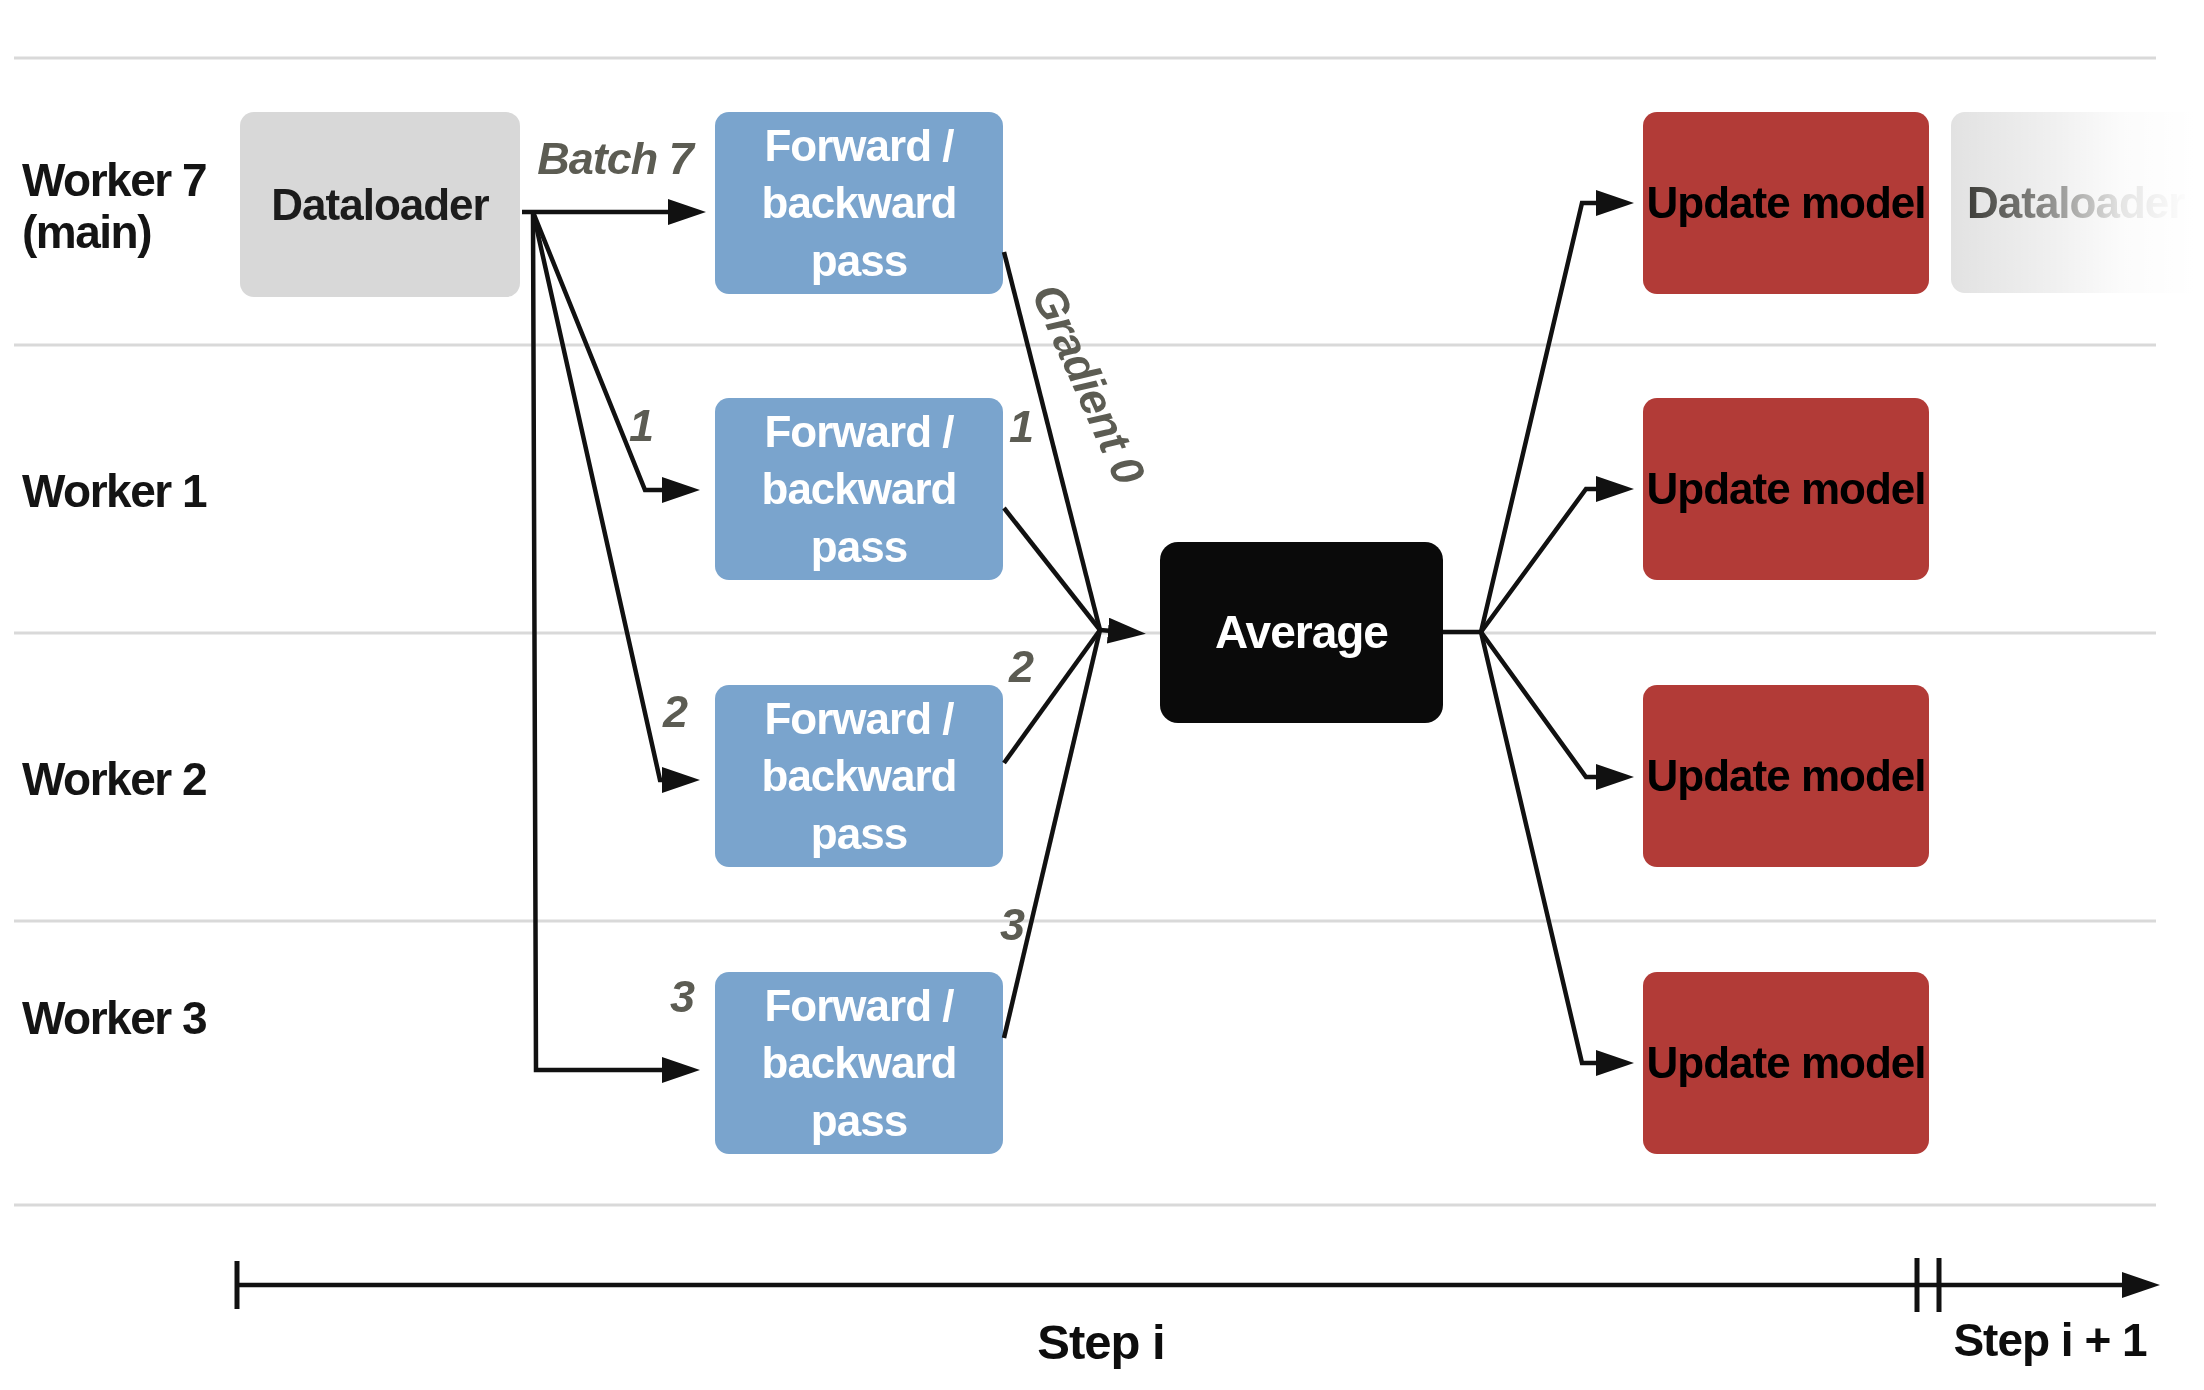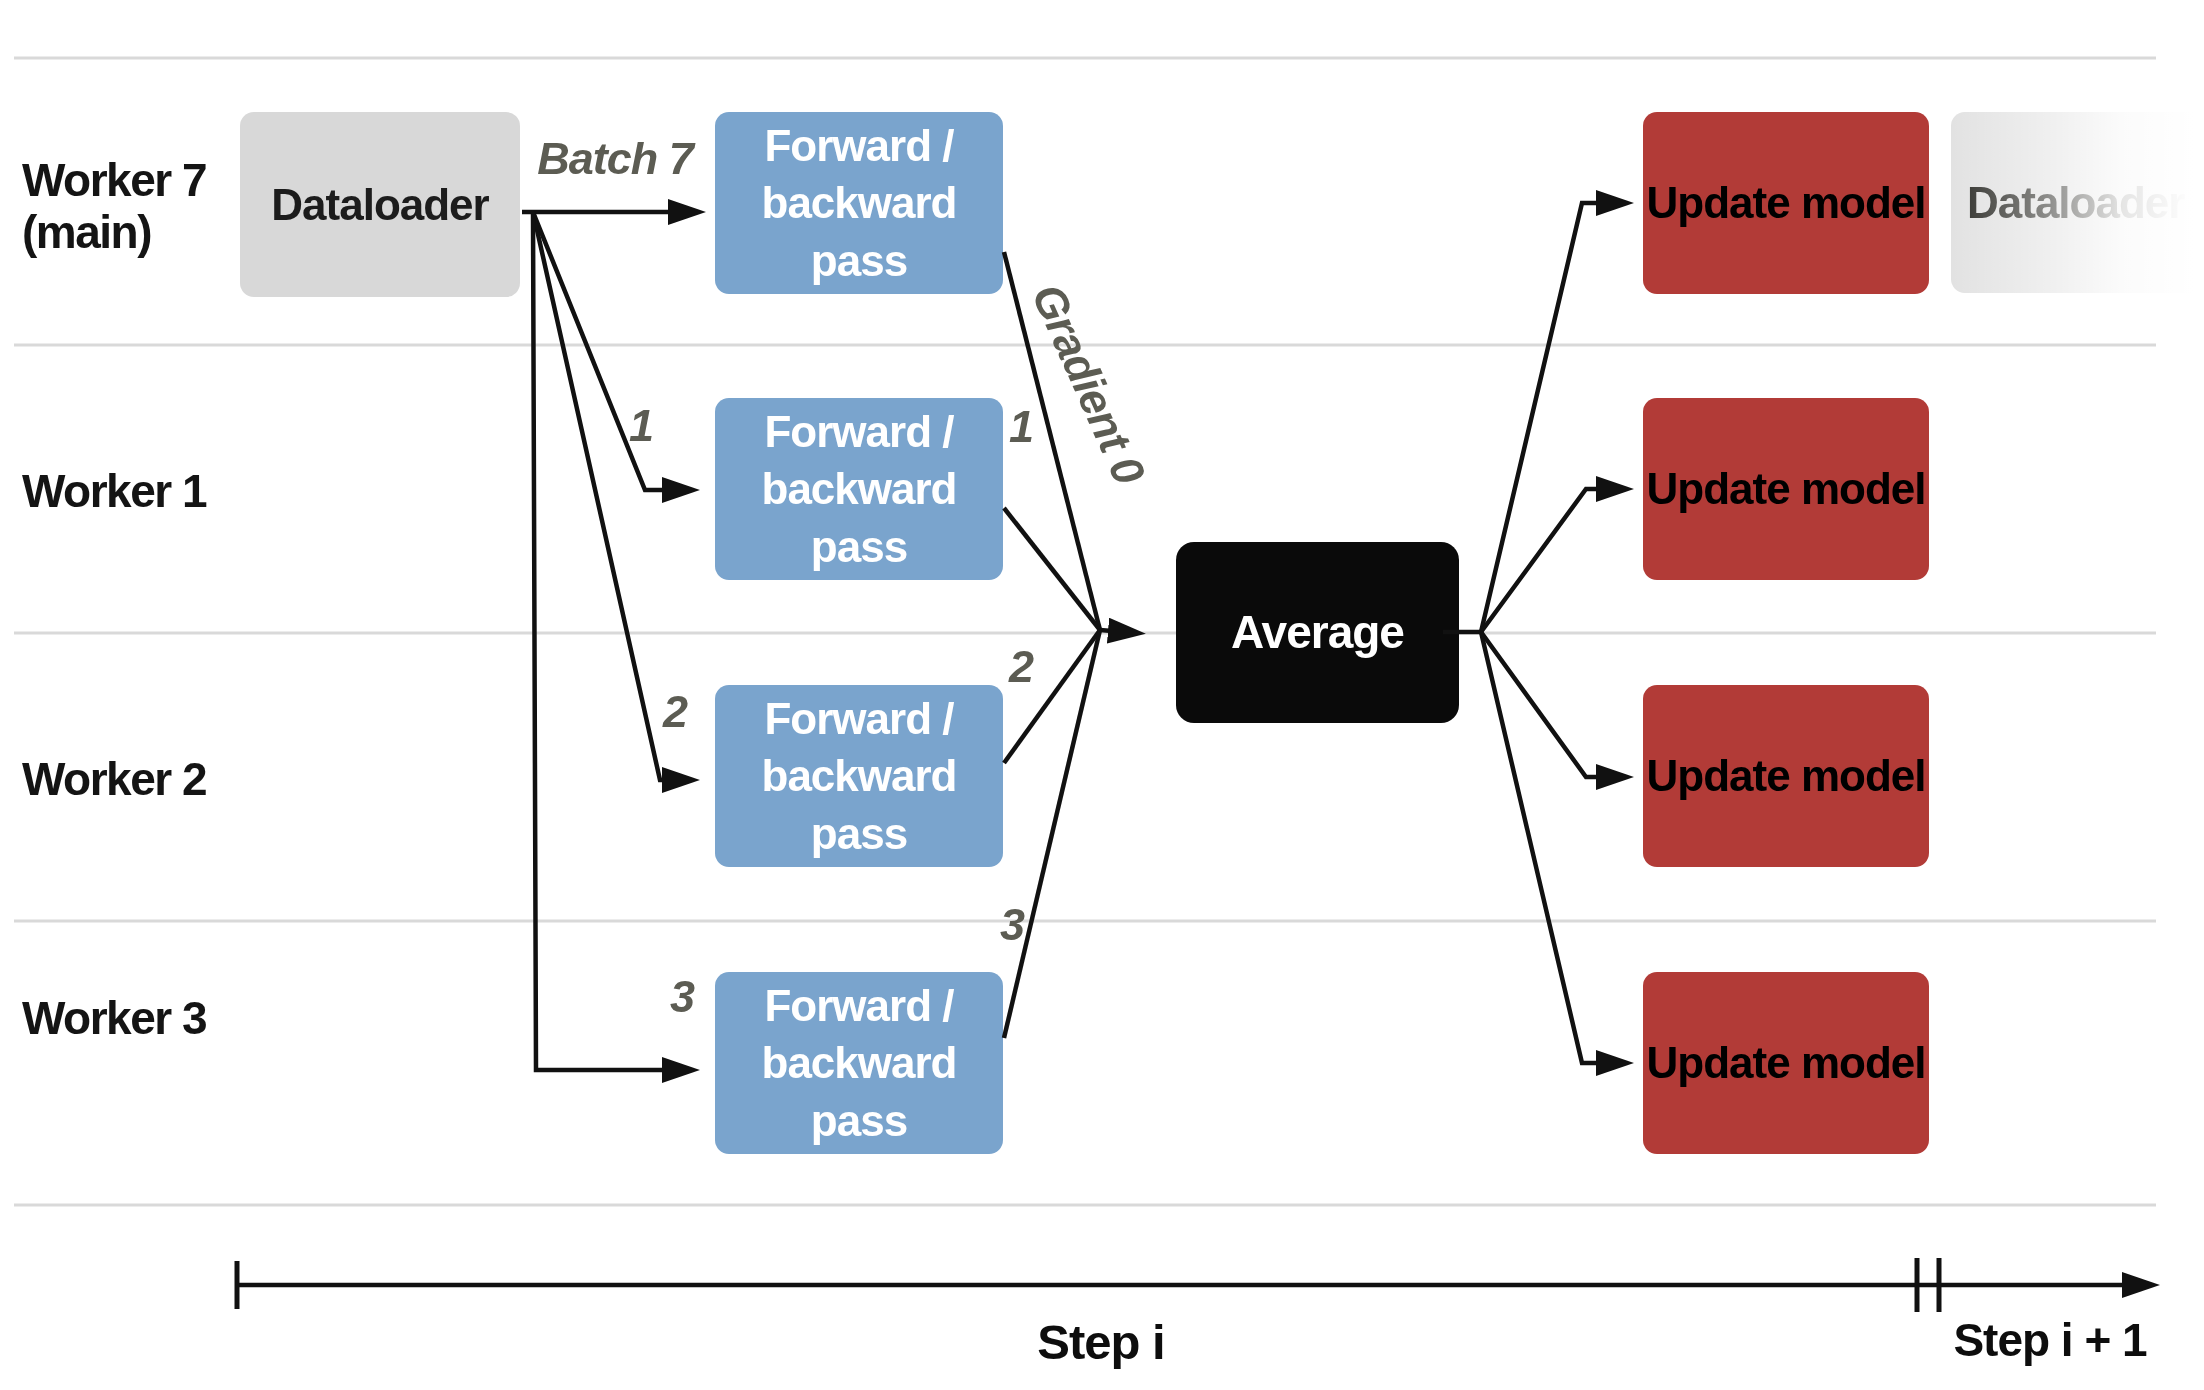--- a/index.html
+++ b/index.html
@@ -14,21 +14,21 @@
     letter-spacing:-1.5px;line-height:1.12;white-space:nowrap;
   }
   
   .node{
     position:absolute;display:flex;align-items:center;justify-content:center;
     border-radius:14px;text-align:center;font-weight:700;font-size:44px;
     letter-spacing:-1px;line-height:1.3;
   }
   .node.blue{background:#7AA4CD;color:#ffffff;justify-content:flex-end;}
   .node.red{background:#B23B37;color:#000000;}
-  .node.black{background:#0A0A0A;color:#ffffff;border-radius:18px;font-size:46px;margin-left:16px;}
+  .node.black{background:#0A0A0A;color:#ffffff;border-radius:18px;font-size:46px;}
   .node.gray{background:#D8D8D8;color:#1c1c1c;}
   .node.fade{background:#E2E2E2;color:#2e2e2a;justify-content:flex-start;
     padding-left:16px;box-sizing:border-box;overflow:hidden;}
   .fade-overlay{position:absolute;inset:0;border-radius:inherit;
     background:linear-gradient(90deg,rgba(255,255,255,0) 0%,rgba(255,255,255,0.45) 38%,rgba(255,255,255,0.88) 68%,#ffffff 96%);}
   
   .anno{
     position:absolute;color:#5C5C53;font-style:italic;font-weight:700;
     font-size:45px;letter-spacing:-1px;white-space:nowrap;transform:translate(-50%,-50%);
   }

